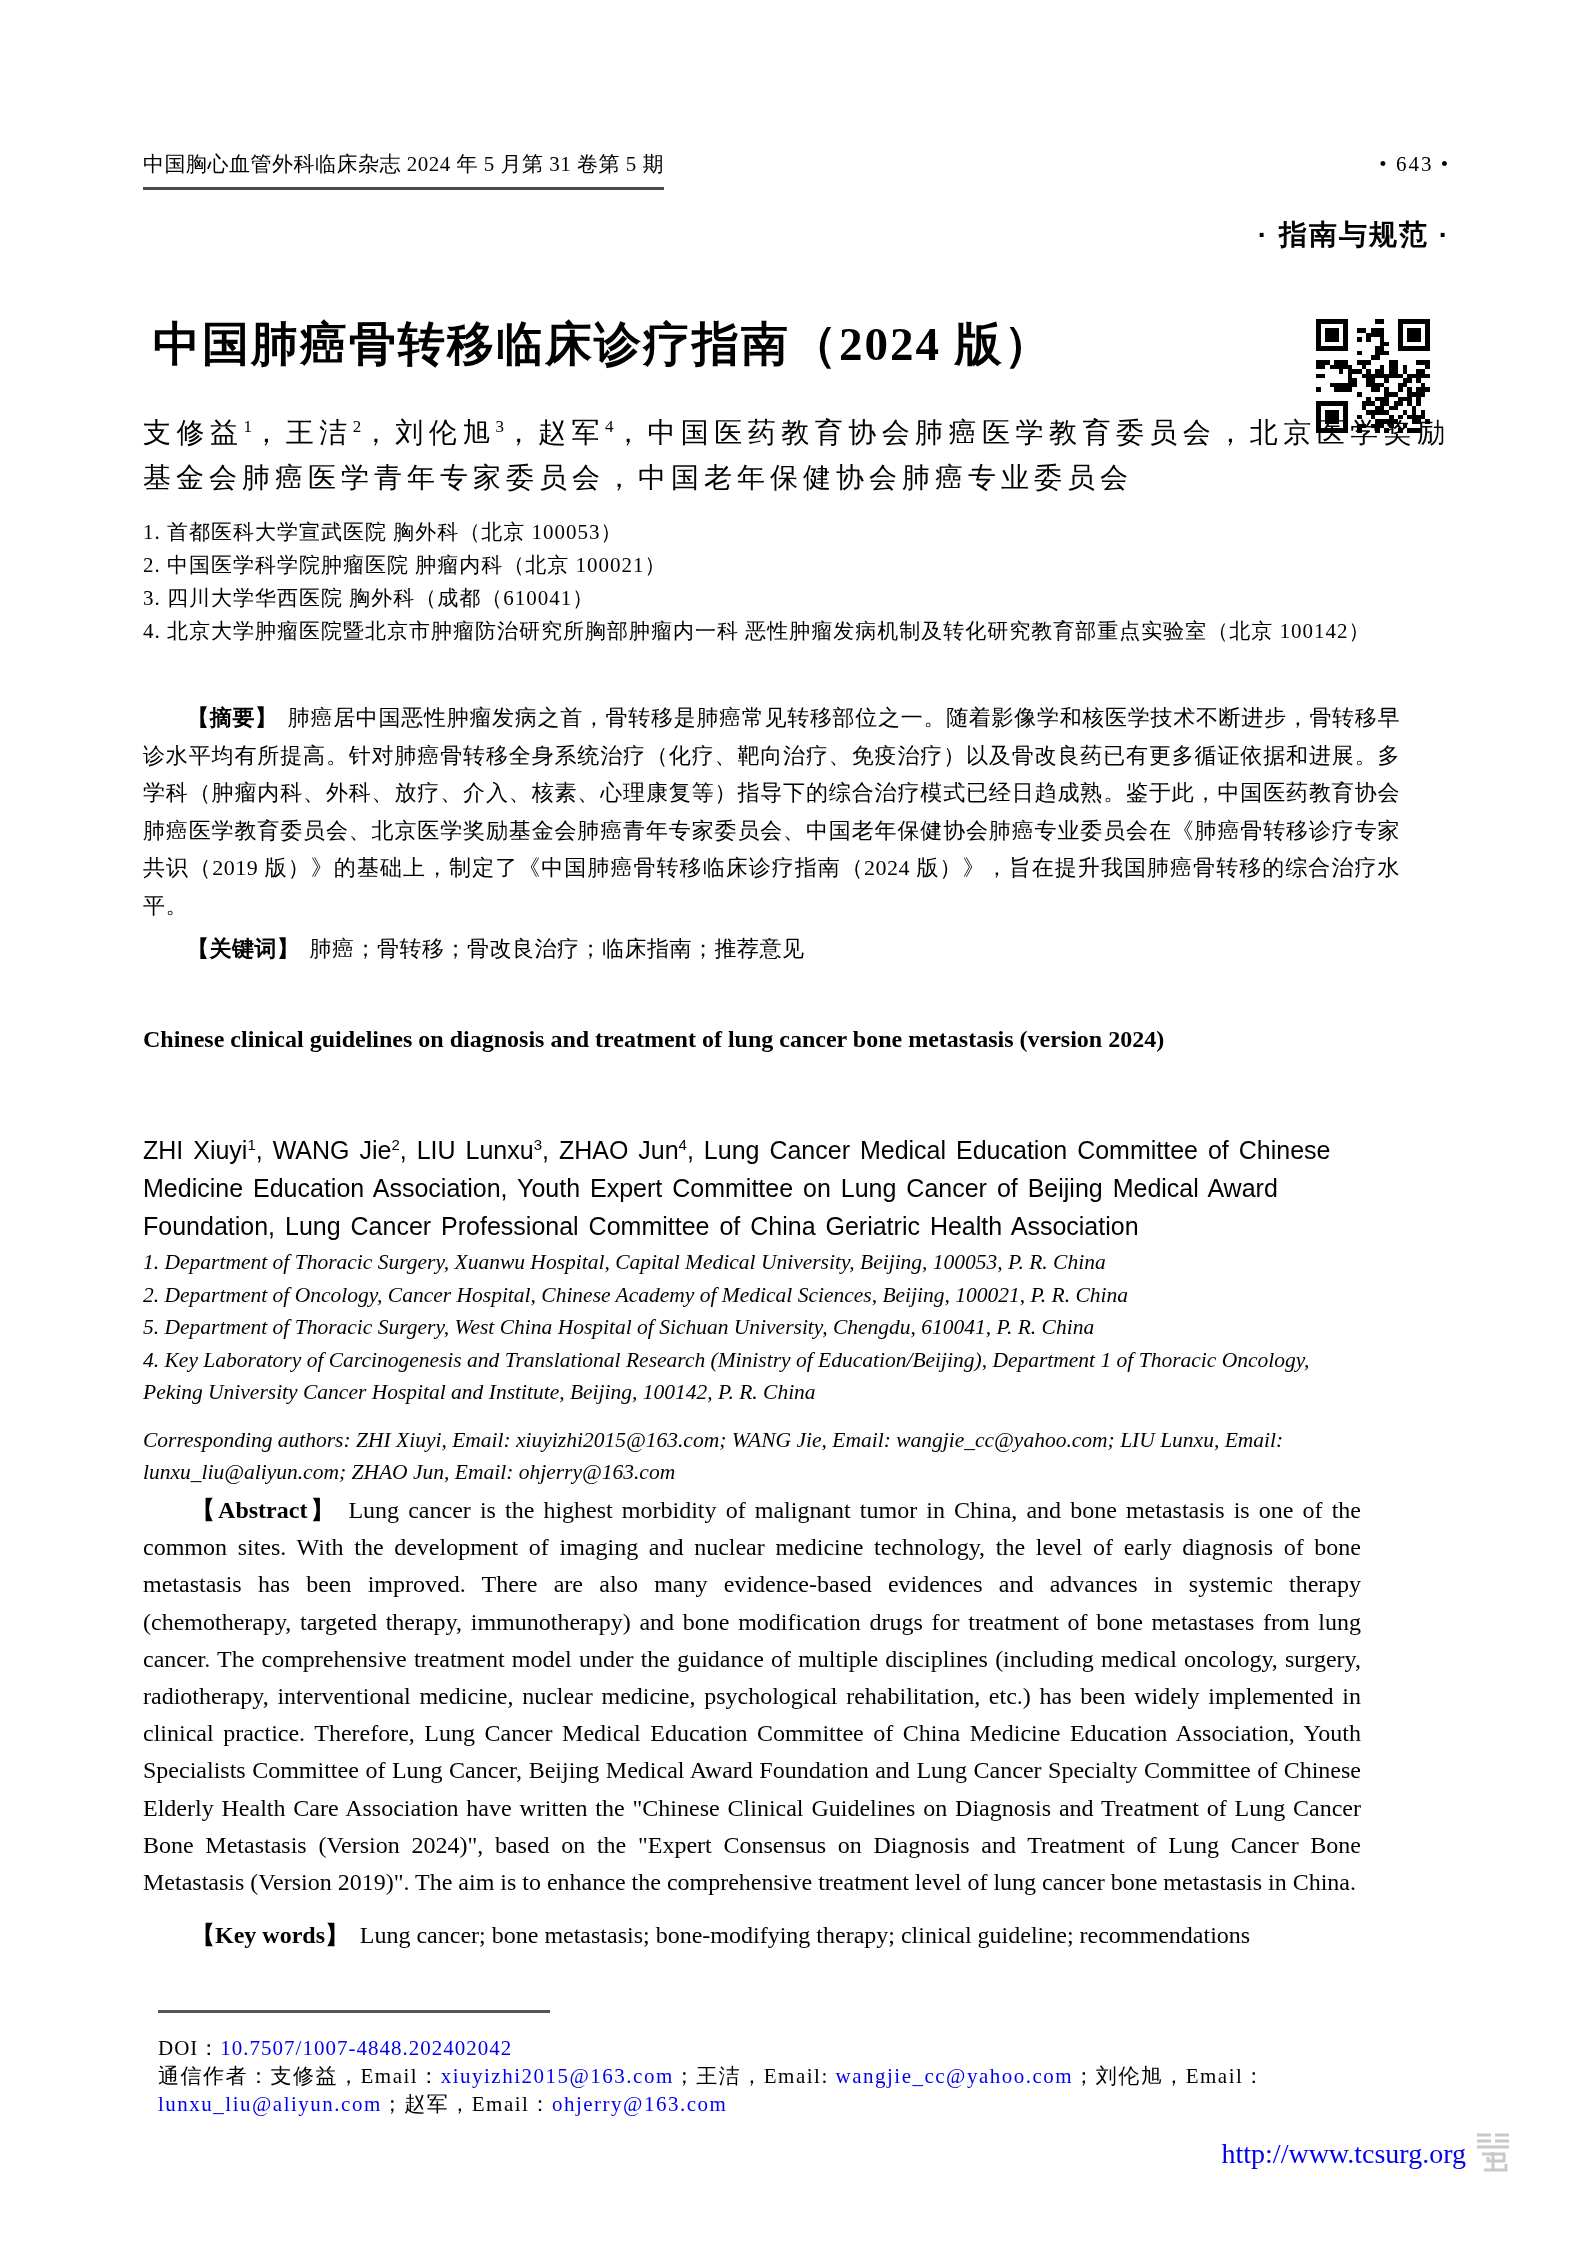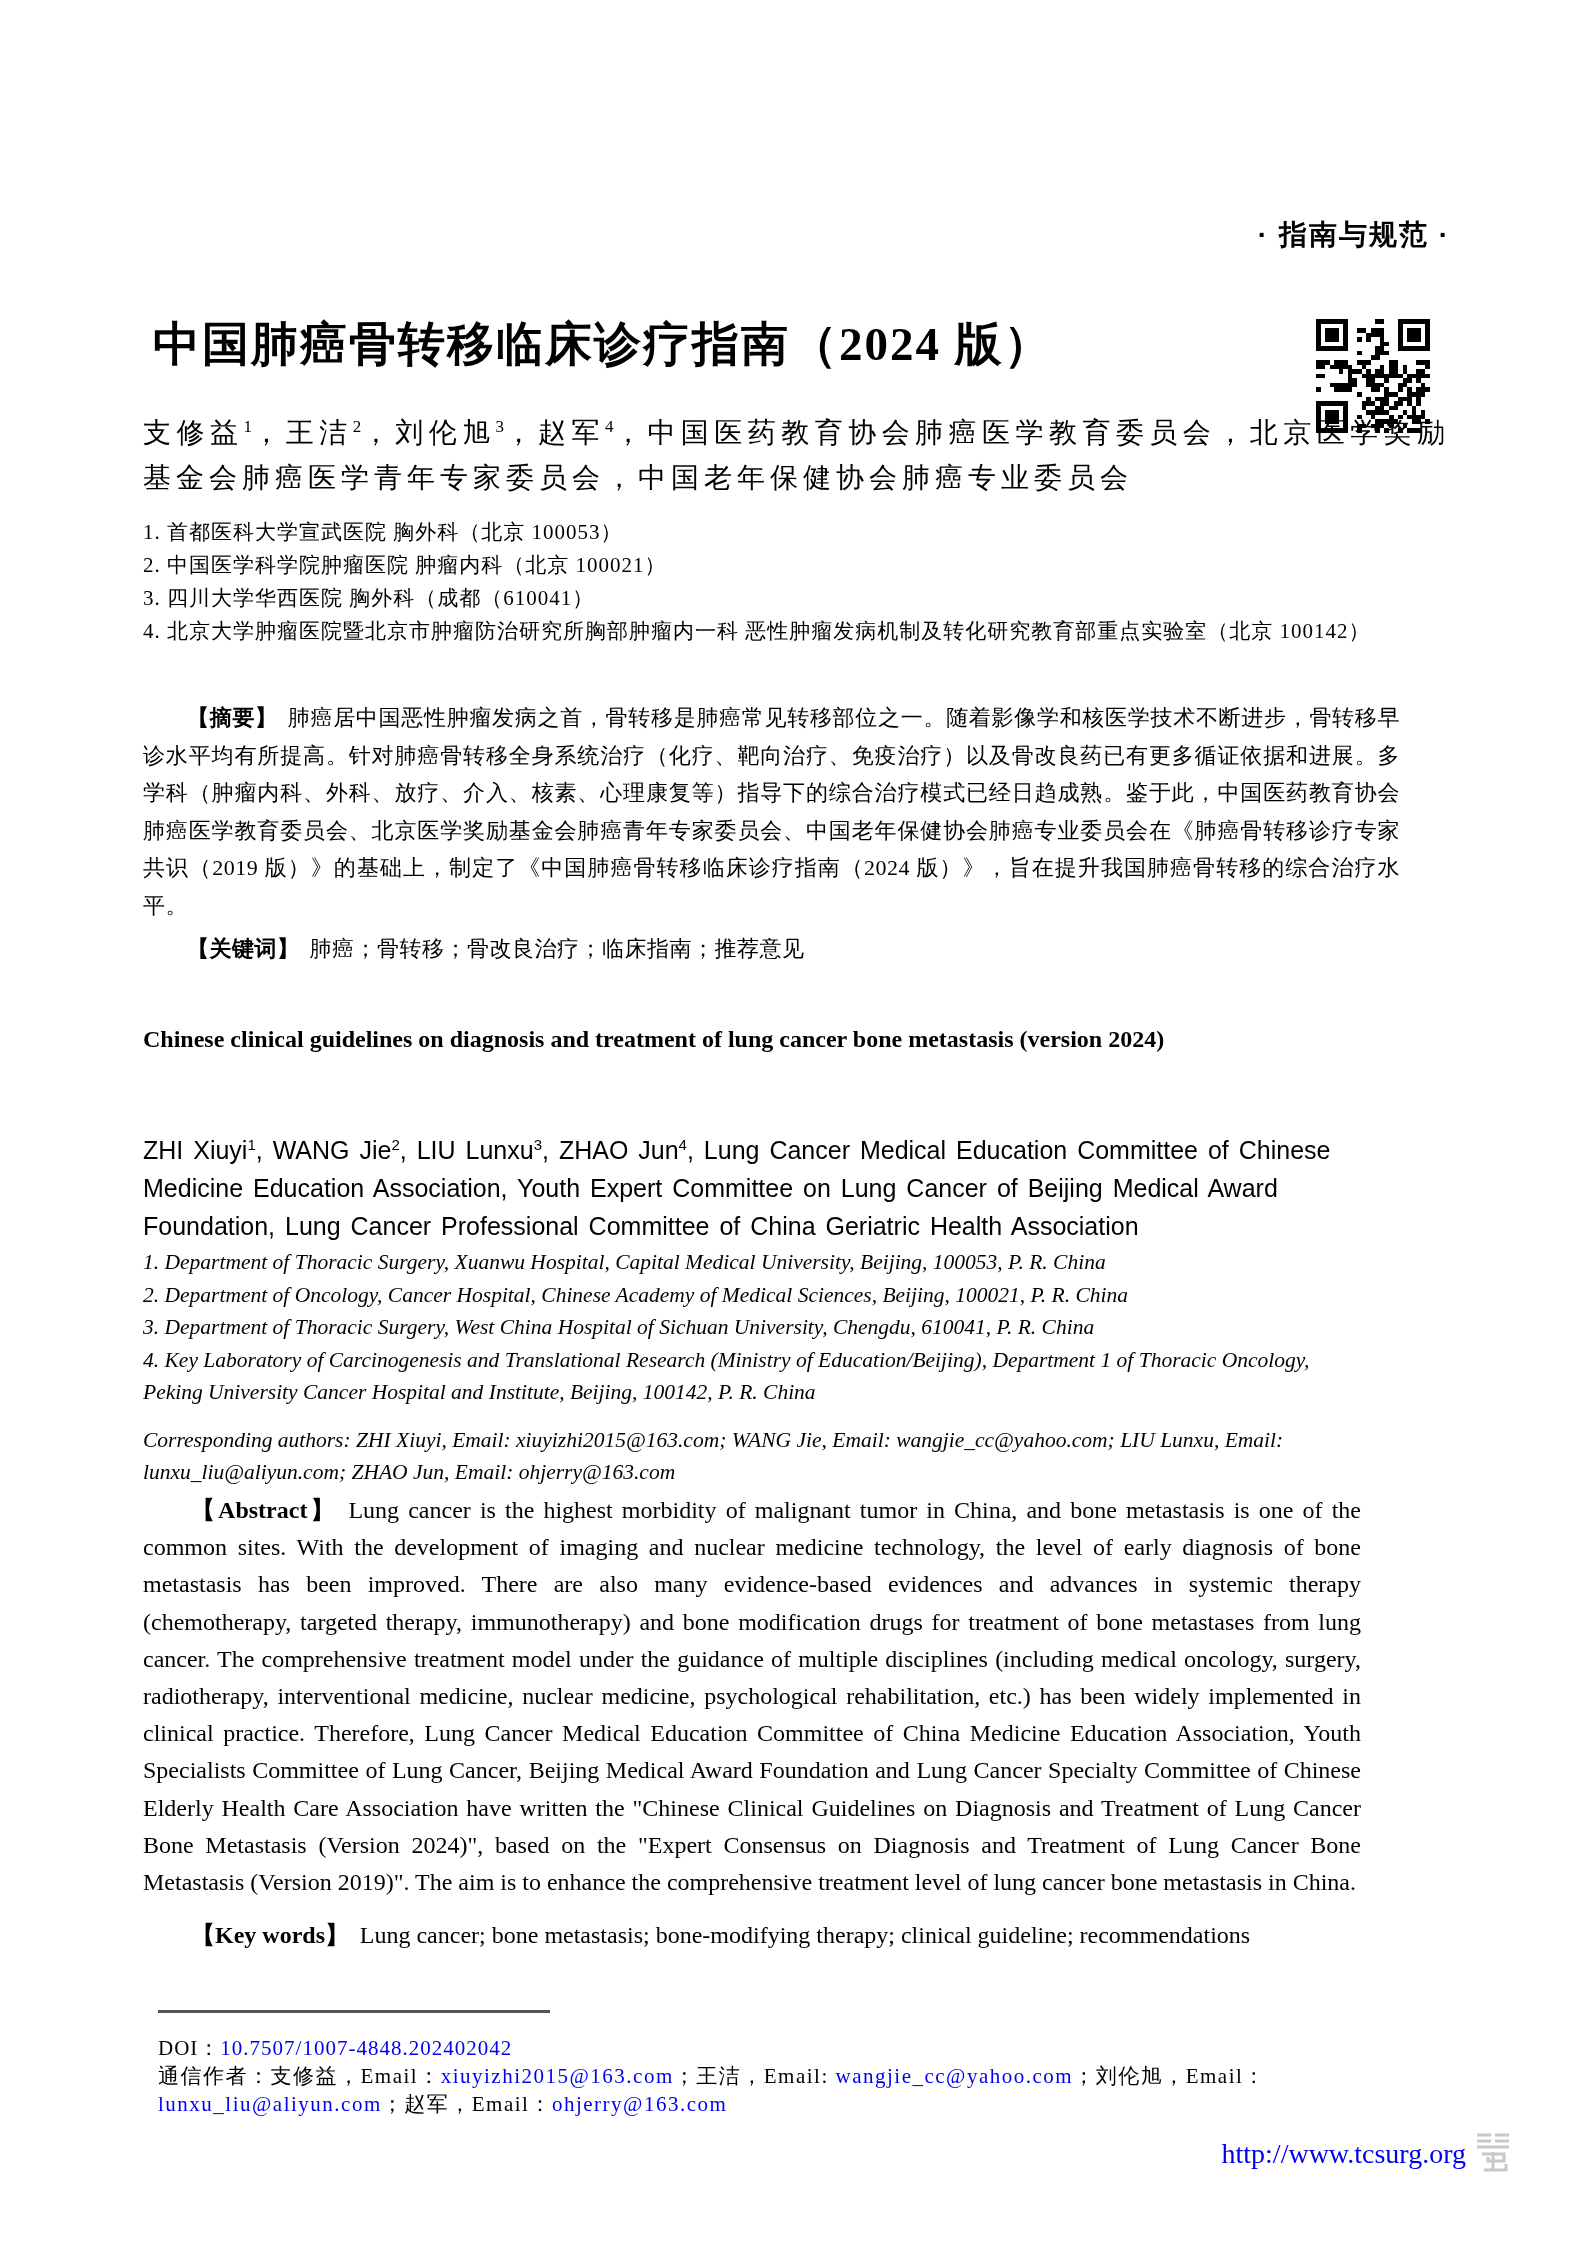--- a/index.html
+++ b/index.html
@@ -56,20 +56,24 @@
 
   .site { top:2131px; right:76px; display:flex; align-items:center; gap:9px; }
   .url { font-size:28px; color:var(--link); text-decoration:none; }
   .logo svg { display:block; stroke:var(--logo-gray); }
 </style>
 </head>
 <body>
 
 <div class="page">
 
+  <div class="abs hdr">
+    <span class="journal">中国胸心血管外科临床杂志 2024 年 5 月第 31 卷第 5 期</span>
+    <span class="pageno">• 643 •</span>
+  </div>
 
   <div class="abs section-label">· 指南与规范 ·</div>
 
   <h1 class="abs title-cn">中国肺癌骨转移临床诊疗指南（2024 版）</h1>
 
   <div class="abs qr">
     <svg id="qrsvg" viewBox="0 0 25 25">
         <rect x="0" y="0" width="7" height="1"></rect>
         <rect x="0" y="6" width="7" height="1"></rect>
         <rect x="0" y="0" width="1" height="7"></rect>
@@ -285,21 +289,21 @@
     <p class="kw"><span class="lbl">【关键词】</span><span>肺癌；骨转移；骨改良治疗；临床指南；推荐意见</span></p>
   </div>
 
   <h2 class="abs title-en">Chinese clinical guidelines on diagnosis and treatment of lung cancer bone metastasis (version 2024)</h2>
 
   <p class="abs authors-en"><span>ZHI Xiuyi</span><sup>1</sup><span>,  </span><span>WANG Jie</span><sup>2</sup><span>,  </span><span>LIU Lunxu</span><sup>3</sup><span>,  </span><span>ZHAO Jun</span><sup>4</sup><span>,  </span><span>Lung Cancer Medical Education Committee of Chinese Medicine Education Association, Youth Expert Committee on Lung Cancer of Beijing Medical Award Foundation, Lung Cancer Professional Committee of China Geriatric Health Association</span></p>
 
   <div class="abs affil-en">
     <p>1. Department of Thoracic Surgery, Xuanwu Hospital, Capital Medical University, Beijing, 100053, P. R. China</p>
     <p>2. Department of Oncology, Cancer Hospital, Chinese Academy of Medical Sciences, Beijing, 100021, P. R. China</p>
-    <p>3. Department of Thoracic Surgery, West China Hospital of Sichuan University, Chengdu, 610041, P. R. China</p>
+    <p>5. Department of Thoracic Surgery, West China Hospital of Sichuan University, Chengdu, 610041, P. R. China</p>
     <p>4. Key Laboratory of Carcinogenesis and Translational Research (Ministry of Education/Beijing), Department 1 of Thoracic Oncology, Peking University Cancer Hospital and Institute, Beijing, 100142, P. R. China</p>
     <p class="corr-en">Corresponding authors: ZHI Xiuyi, Email: xiuyizhi2015@163.com; WANG Jie, Email: wangjie_cc@yahoo.com; LIU Lunxu, Email: lunxu_liu@aliyun.com; ZHAO Jun, Email: ohjerry@163.com</p>
   </div>
 
   <div class="abs abstract-en">
     <p><span class="lbl-en">【Abstract】</span><span>Lung cancer is the highest morbidity of malignant tumor in China, and bone metastasis is one of the common sites. With the development of imaging and nuclear medicine technology, the level of early diagnosis of bone metastasis has been improved. There are also many evidence-based evidences and advances in systemic therapy (chemotherapy, targeted therapy, immunotherapy) and bone modification drugs for treatment of bone metastases from lung cancer. The comprehensive treatment model under the guidance of multiple disciplines (including medical oncology, surgery, radiotherapy, interventional medicine, nuclear medicine, psychological rehabilitation, etc.) has been widely implemented in clinical practice. Therefore, Lung Cancer Medical Education Committee of China Medicine Education Association, Youth Specialists Committee of Lung Cancer, Beijing Medical Award Foundation and Lung Cancer Specialty Committee of Chinese Elderly Health Care Association have written the "Chinese Clinical Guidelines on Diagnosis and Treatment of Lung Cancer Bone Metastasis (Version 2024)", based on the "Expert Consensus on Diagnosis and Treatment of Lung Cancer Bone Metastasis (Version 2019)". The aim is to enhance the comprehensive treatment level of lung cancer bone metastasis in China.</span></p>
     <p class="kw"><span class="lbl-en">【Key words】</span><span>Lung cancer; bone metastasis; bone-modifying therapy; clinical guideline; recommendations</span></p>
   </div>
 
   <div class="abs footnote">

